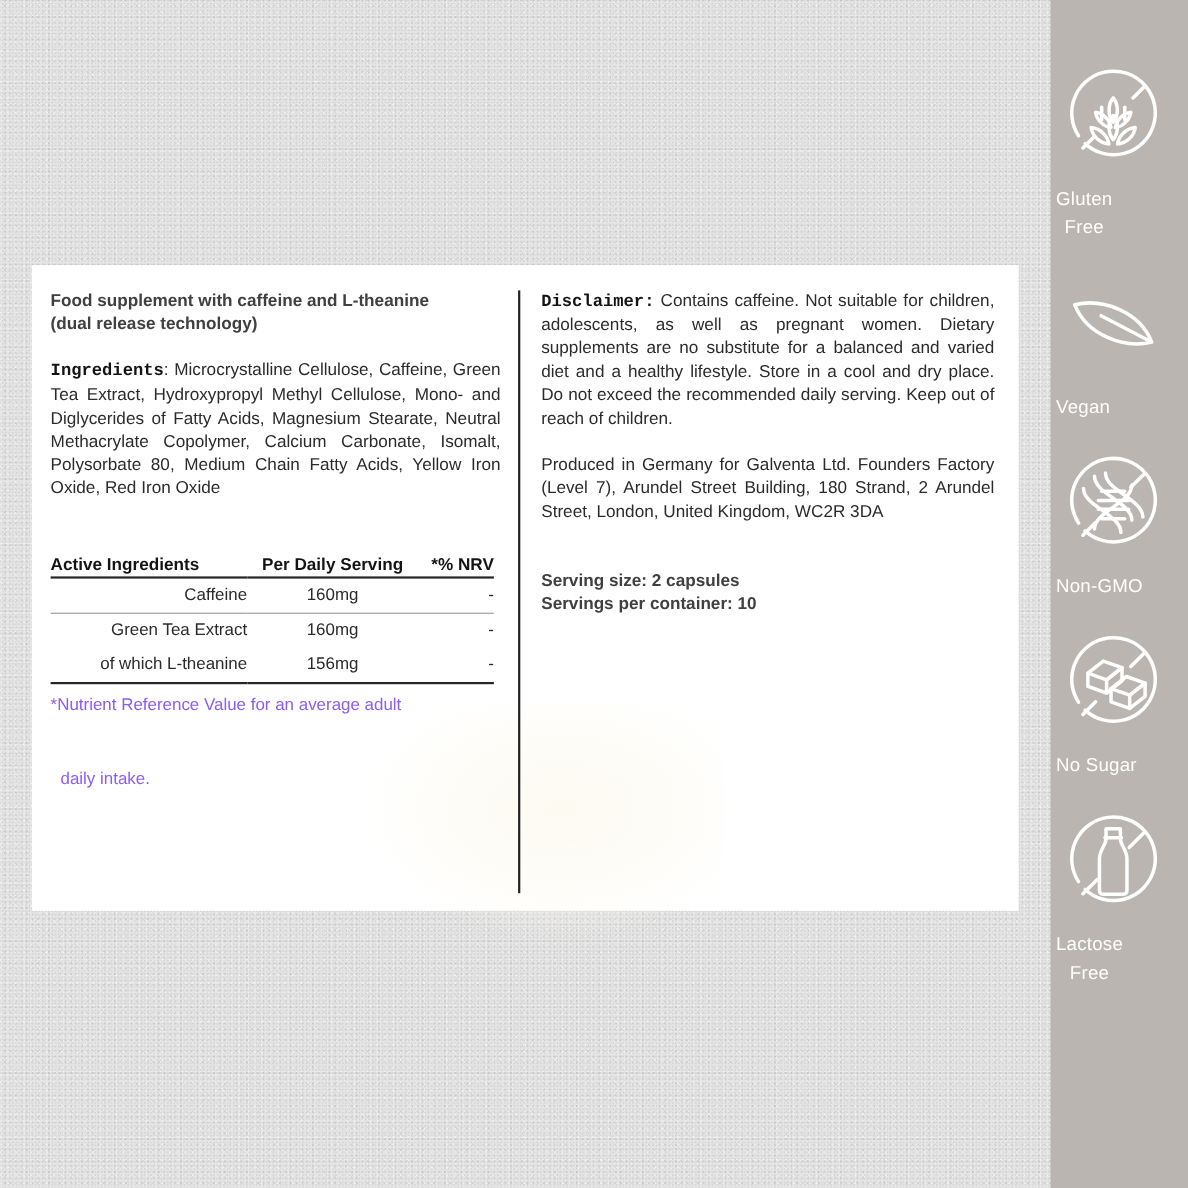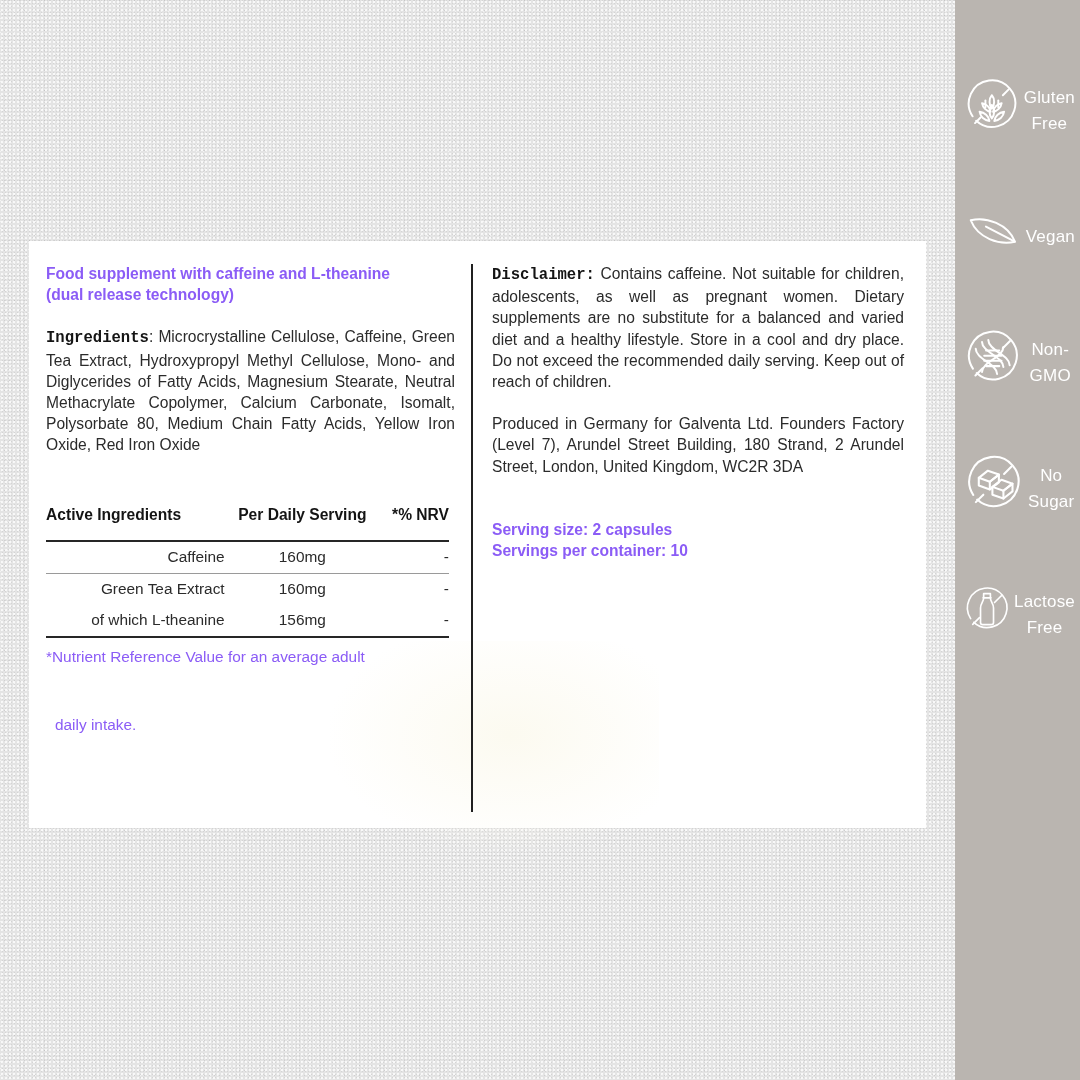--- a/index.html
+++ b/index.html
@@ -84,42 +84,42 @@
     color: #2b2b2b;
     text-align: justify;
     text-justify: inter-word;
     margin: 0;
   }
   .t-body.no-justify { text-align: left; }
   .t-head {
     font-size: 15.6px;
     line-height: 21.2px;
     font-weight: bold;
-    color: #8b5cf6;
+    color: #404040;
     margin: 0;
   }
   .lead-bold { font-weight: bold; color: #141414; font-family: Liberation Mono, monospace; }
   .sp-1 { height: 21px; }
   .sp-2 { height: 22px; }
   .sp-3 { height: 26px; }
   .sp-4 { height: 21px; }
 
   
   .nutri-table {
     width: 403px;
     border-collapse: collapse;
     margin-top: 2px;
     font-size: 15.4px;
     color: #2b2b2b;
   }
   .nutri-table th {
     font-size: 15.6px;
     font-weight: bold;
     color: #141414;
-    padding: 0 0 16px 0;
+    padding: 0 0 1px 0;
     white-space: nowrap;
     margin-left: 44px;
   }
   .nutri-table th.c-name { text-align: left; }
   .nutri-table th.c-serv { text-align: center; }
   .nutri-table th.c-nrv  { text-align: right; }
   .nutri-table thead tr th { border-bottom: 2.5px solid #262626; }
 
   .nutri-table td {
     padding: 5px 0 6px 0;
@@ -153,22 +153,22 @@
     display: flex;
     flex-direction: column;
     align-items: center;
     justify-content: flex-start;
     padding-top: 53px;
     box-sizing: border-box;
   }
   .badge {
     width: 115px;
     display: flex;
-    flex-direction: row;
-    align-items: center;
+    flex-direction: column;
+    align-items: flex-start;
   }
   .badge + .badge { margin-top: 22px; }
   .badge-icon { width: 104px; height: 104px; display: block; }
   .badge-label {
     margin-top: 11px;
     font-size: 17px;
     line-height: 26px;
     color: #ffffff;
     text-align: center;
     letter-spacing: 0.2px;

